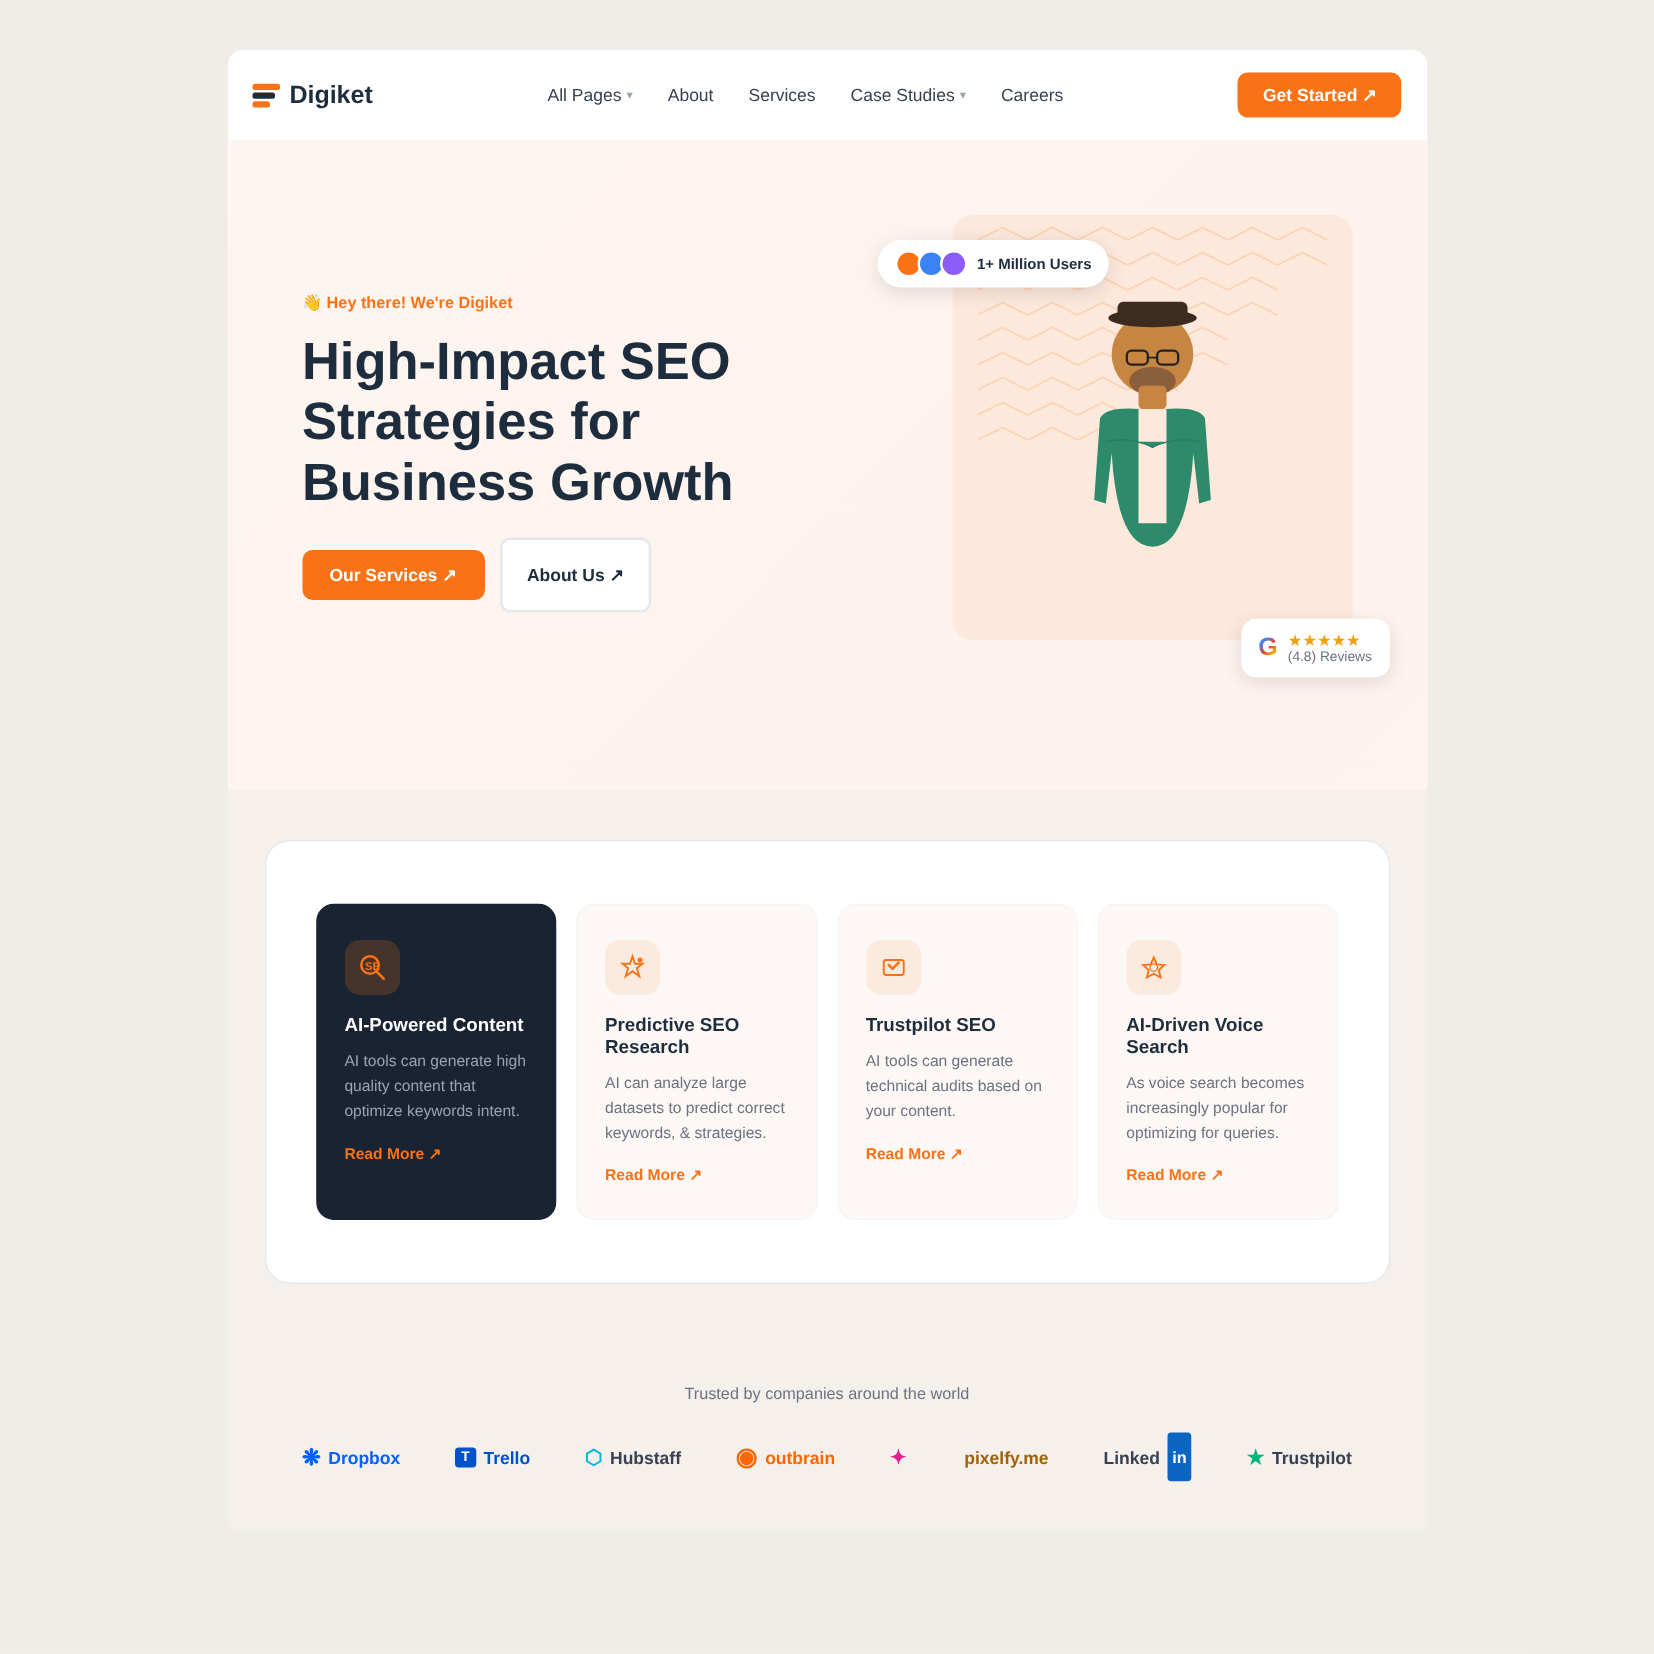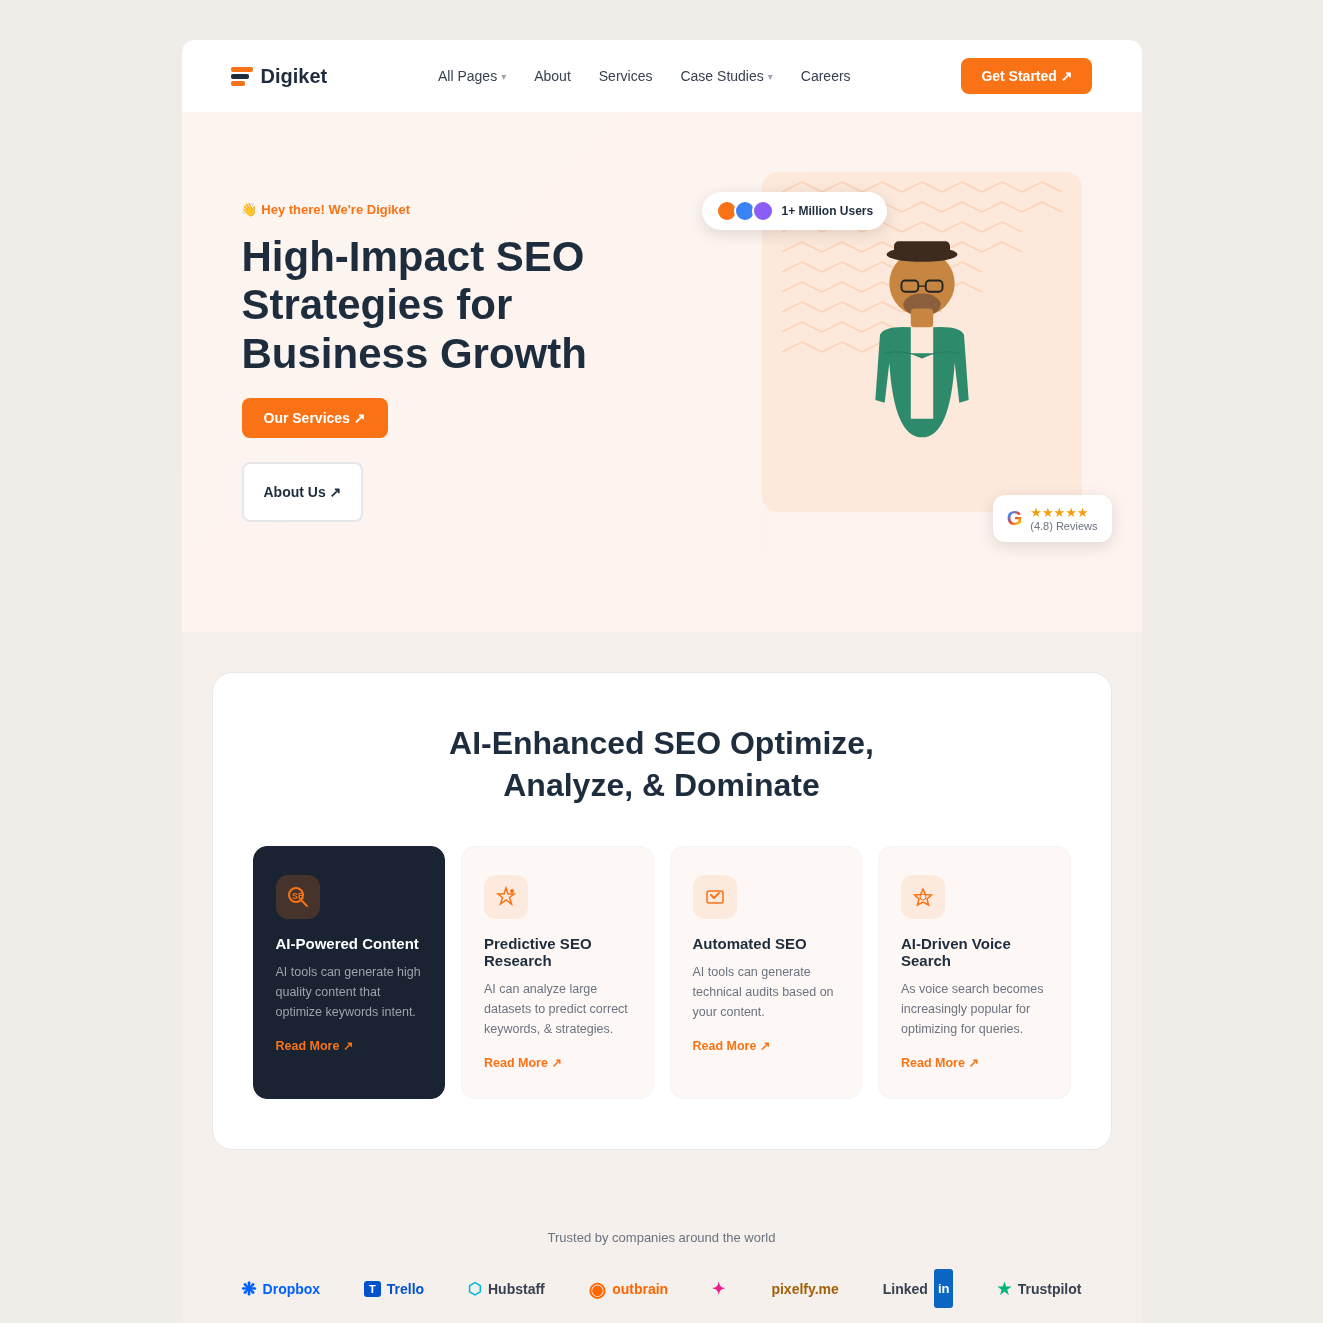--- a/index.html
+++ b/index.html
@@ -18,21 +18,21 @@
       border-radius: 12px;
       overflow: hidden;
     }
 
     
     .navbar {
       background: #fff;
       display: flex;
       align-items: center;
       justify-content: space-between;
-      padding: 0 49px;
+      padding: 0 20px;
       height: 72px;
       border-radius: 12px 12px 0 0;
       box-shadow: 0 2px 8px rgba(0,0,0,0.06);
     }
     .logo {
       display: flex;
       align-items: center;
       gap: 8px;
     }
     .logo-icon {
@@ -119,23 +119,22 @@
       margin-bottom: 20px;
     }
     .hero-desc {
       font-size: 14px;
       color: #6b7280;
       line-height: 1.7;
       margin-bottom: 32px;
     }
     .hero-buttons {
       display: flex;
-      gap: 24px;
-      align-items: flex-start;
-      flex-direction: column;
+      gap: 12px;
+      align-items: center;
     }
     .btn-primary {
       background: #f97316;
       color: #fff;
       border: none;
       border-radius: 8px;
       padding: 12px 22px;
       font-size: 14px;
       font-weight: 600;
       cursor: pointer;
@@ -495,23 +494,20 @@
         <span class="google-g">G</span>
         <div>
           <div class="stars">★★★★★</div>
           <div class="review-text">(4.8) Reviews</div>
         </div>
       </div>
     </div>
   </section>
 
   <section class="services-section">
-    <h2 class="services-title">
-      AI-Enhanced SEO Optimize,<br>Analyze, &amp; Dominate
-    </h2>
 
     <div class="services-grid">
 
       <div class="service-card dark">
         <div class="service-icon">
           <svg width="22" height="22" viewBox="0 0 22 22" fill="none">
             <circle cx="9" cy="9" r="7" stroke="#f97316" stroke-width="2"></circle>
             <line x1="14" y1="14" x2="20" y2="20" stroke="#f97316" stroke-width="2" stroke-linecap="round"></line>
             <text x="5" y="13" font-size="9" fill="#f97316" font-weight="bold">SE</text>
           </svg>
@@ -533,21 +529,21 @@
         <a class="read-more" href="#">Read More ↗</a>
       </div>
 
       <div class="service-card">
         <div class="service-icon">
           <svg width="22" height="22" viewBox="0 0 22 22" fill="none">
             <rect x="3" y="5" width="16" height="12" rx="2" stroke="#f97316" stroke-width="1.5"></rect>
             <path d="M7 9 L10 12 L15 7" stroke="#f97316" stroke-width="2" stroke-linecap="round" stroke-linejoin="round"></path>
           </svg>
         </div>
-        <div class="service-name">Automated SEO</div>
+        <div class="service-name">Trustpilot SEO</div>
         <div class="service-desc">AI tools can generate technical audits based on your content.</div>
         <a class="read-more" href="#">Read More ↗</a>
       </div>
 
       <div class="service-card">
         <div class="service-icon">
           <svg width="22" height="22" viewBox="0 0 22 22" fill="none">
             <path d="M11 3 L13.5 8.5 L19.5 9 L15 13 L16.5 19 L11 16 L5.5 19 L7 13 L2.5 9 L8.5 8.5 Z" stroke="#f97316" stroke-width="1.5" fill="none"></path>
             <circle cx="11" cy="11" r="3" stroke="#f97316" stroke-width="1"></circle>
           </svg>

